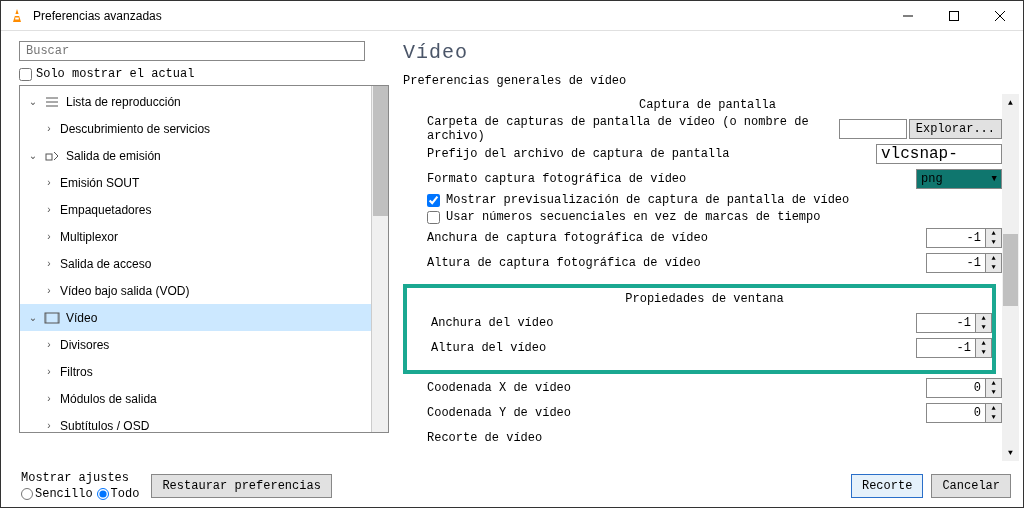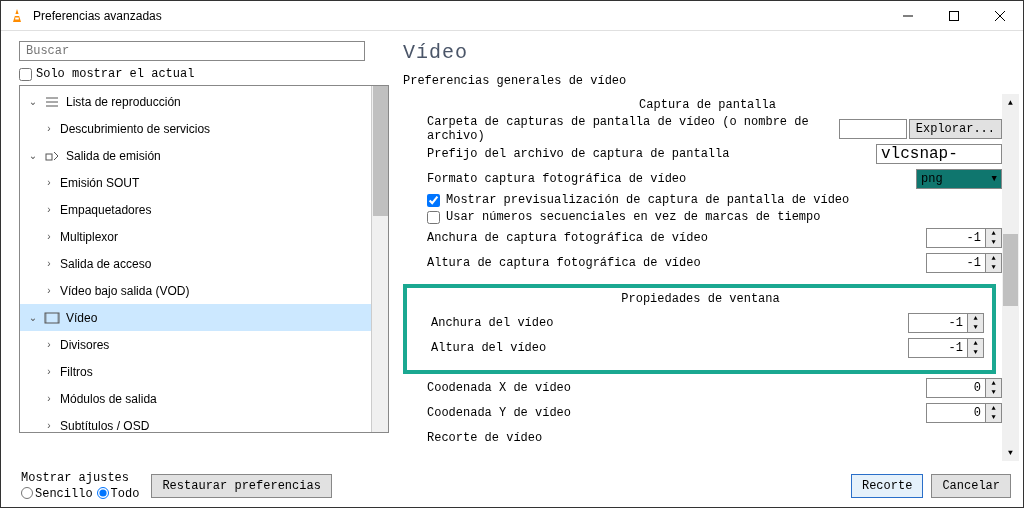--- a/index.html
+++ b/index.html
@@ -177,34 +177,34 @@
   border:none; width:58px; text-align:right; padding-right:4px;
   font-family:inherit; font-size:12px; outline:none;
 }
 .spinner-btns{ display:flex; flex-direction:column; width:16px; border-left:1px solid #888;}
 .spinner-btns span{ height:9px; font-size:7px; text-align:center; line-height:8px; background:#e8e8e8;}
 .cb-row{ display:flex; align-items:center; margin:3px 0 3px 24px;}
 .cb-row input{ width:13px; height:13px; margin-right:6px;}
 .highlight-box{
   border: 4px solid #1aa891;
   margin: 10px 6px 2px 0;
-  padding: 4px 8px 8px 0;
+  padding: 4px 0 8px 0;
 }
 .highlight-box .group-label{ margin-top:0;}
 .bottom-bar {
   height: 42px;
   border-top: 0px;
   display:flex; align-items:center;
   padding: 0 12px 0 20px;
 }
 .show-settings{
   display:flex; flex-direction:column; margin-right:12px;
 }
 .radio-row{ display:flex; align-items:center; gap:4px; margin-top:2px;}
-.radio-row label{ display:flex; align-items:flex-start; gap:2px;}
+.radio-row label{ display:flex; align-items:center; gap:2px;}
 .radio-row input{ width:12px; height:12px;}
 .btn {
   background:#e1e1e1; border:1px solid #888;
   padding: 4px 10px; font-family:inherit; font-size:12px;
 }
 .btn.primary{ border:1px solid #2a6fc9; background:#e5f1fb;}
 .spacer{ flex:1; }
 svg{ overflow:visible;}
 </style>
 </head>

